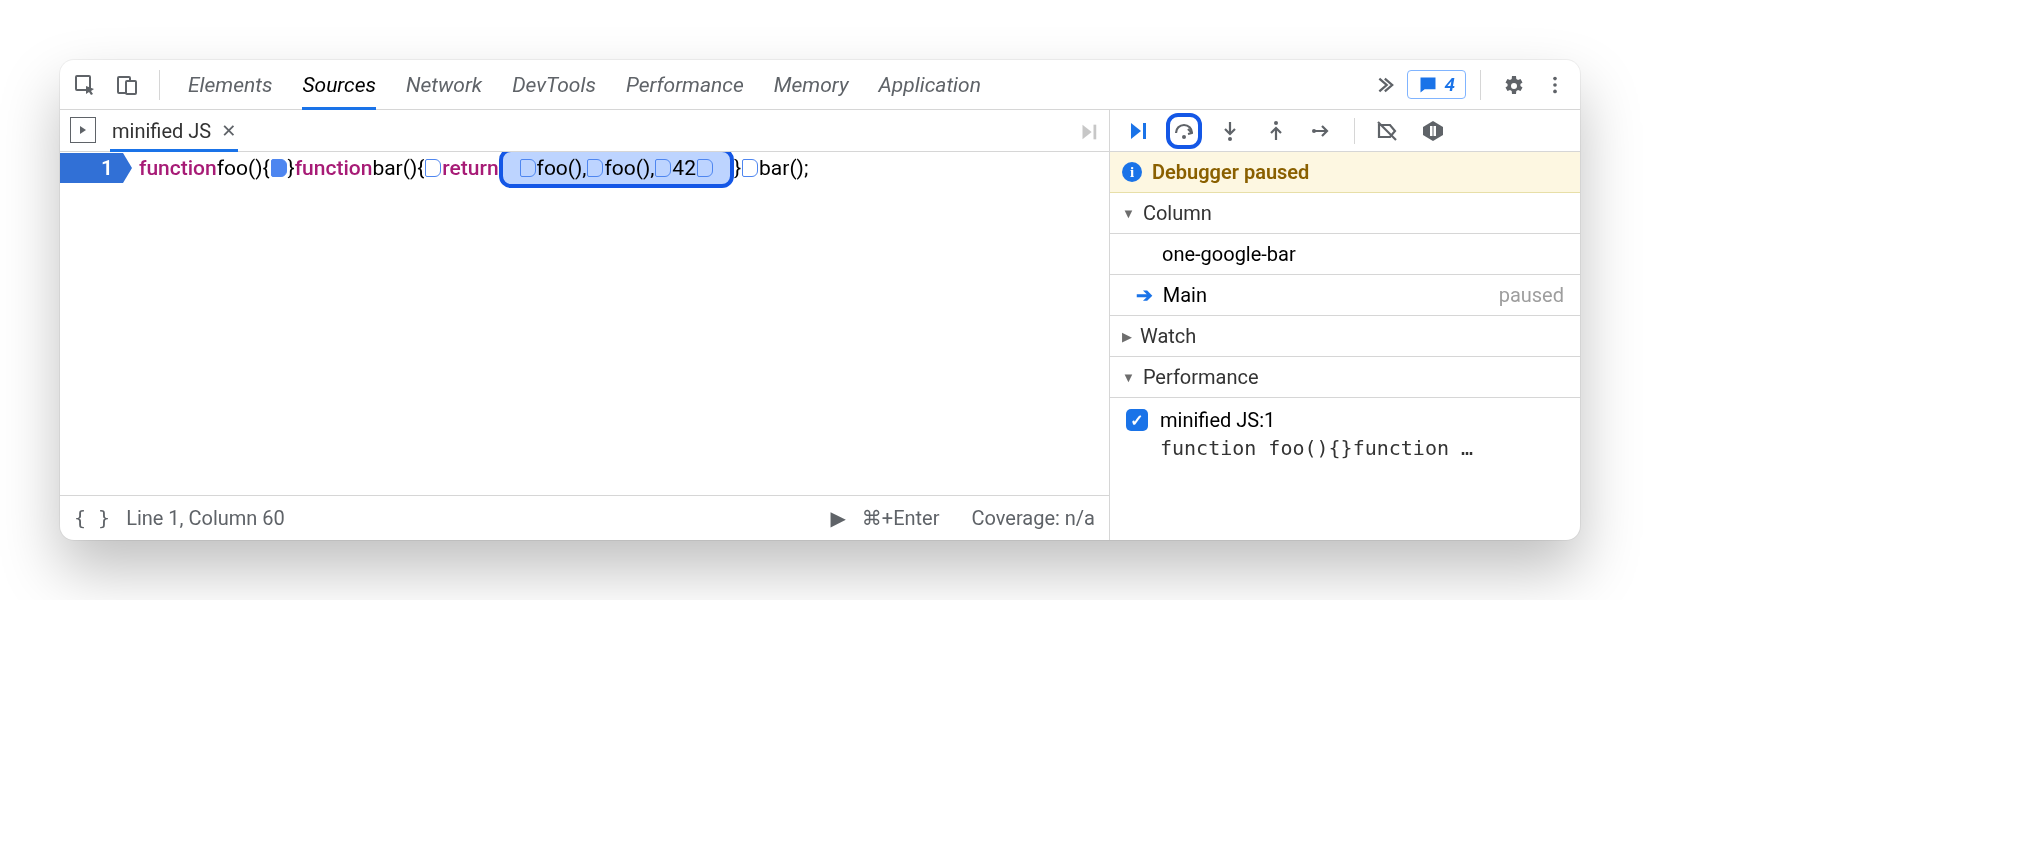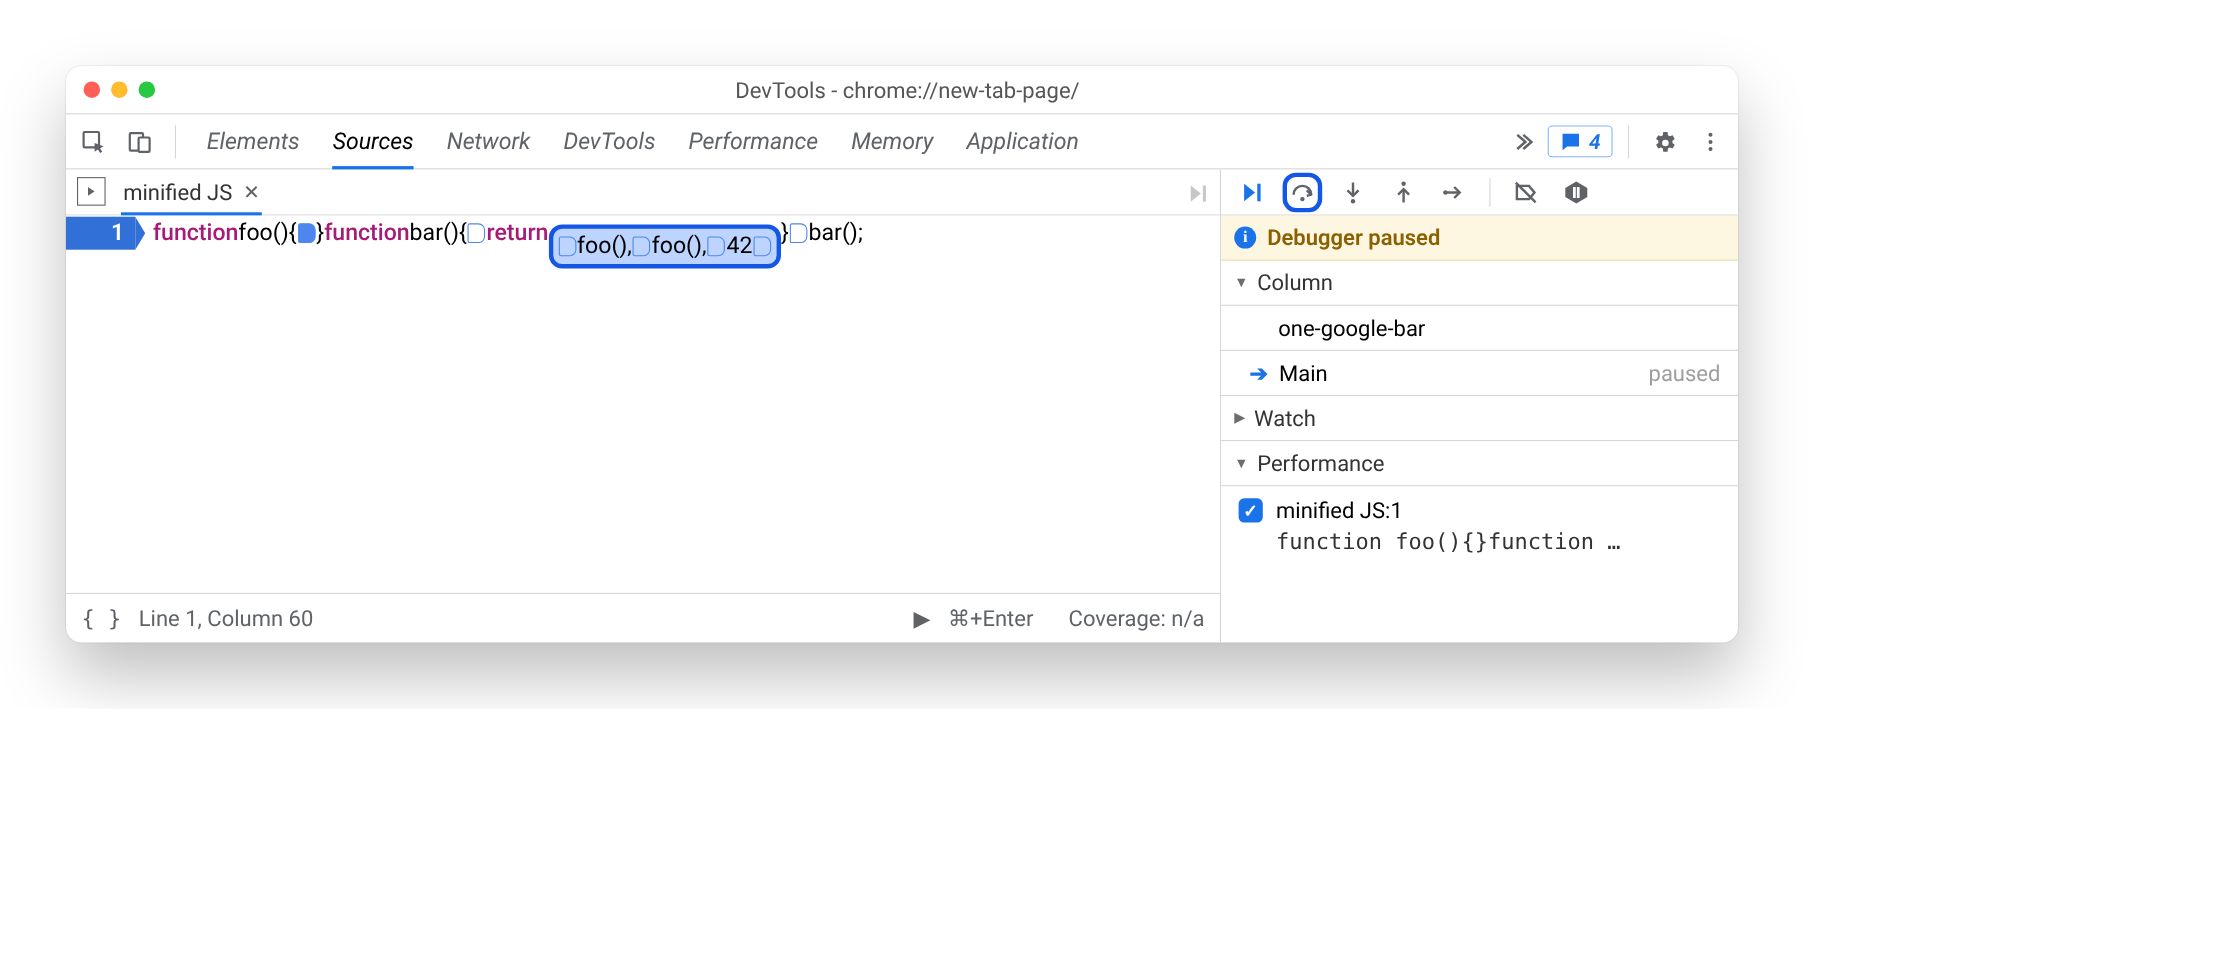--- a/index.html
+++ b/index.html
@@ -44,21 +44,21 @@
   .resume{margin-left:auto;margin-bottom:8px;color:#bbb;}
   
   .code{flex:1;font-family:Menlo,Consolas,monospace;font-size:21px;background:var(--codebg);position:relative;overflow:hidden;border-bottom:1px solid var(--border);}
   .coderow{display:flex;align-items:center;height:30px;margin-top:1px;}
   .gutter{width:63px;text-align:right;padding-right:10px;color:#fff;background:#3170d6;font-weight:600;position:relative;height:100%;display:flex;align-items:center;justify-content:flex-end;}
   .gutter::after{content:"";position:absolute;right:-9px;top:0;border-top:15px solid transparent;border-bottom:15px solid transparent;border-left:9px solid #3170d6;}
   .codeline{padding-left:16px;white-space:nowrap;display:flex;align-items:center;}
   .kw{color:var(--keyword);font-weight:500;}
   .marker{display:inline-block;width:16px;height:18px;border:1.8px solid #4e86f0;border-radius:2px 6px 6px 2px;position:relative;vertical-align:middle;margin:0 1px;}
   .marker.solid{background:#4e86f0;}
-  .hlbox{display:inline-flex;align-items:center;background:var(--selbg);border:4px solid var(--hlblue);border-radius:12px;padding:0 4px;height:40px;position:relative;top:12px;}
+  .hlbox{display:inline-flex;align-items:center;background:var(--selbg);border:4px solid var(--hlblue);border-radius:12px;padding:0 16px;height:40px;position:relative;top:0;}
   
   .foot{height:44px;display:flex;align-items:center;padding:0 14px;gap:16px;font-size:20px;color:var(--mutext);}
   .foot .spacer{flex:1}
   
   .right{width:470px;display:flex;flex-direction:column;font-size:20px;}
   .dbar{height:42px;display:flex;align-items:center;gap:10px;padding:0 10px;border-bottom:1px solid var(--border);}
   .dbtn{width:36px;height:36px;display:flex;align-items:center;justify-content:center;color:var(--mutext);cursor:pointer;border-radius:6px;}
   .dbtn svg{width:24px;height:24px;stroke:var(--mutext);stroke-width:2.2;fill:none;}
   .dbtn.acc svg{stroke:var(--blue);fill:var(--blue);}
   .ring{border:4px solid var(--hlblue);border-radius:12px;padding:0;}
@@ -73,29 +73,20 @@
   .bp .row{display:flex;align-items:center;gap:12px;}
   .chk{width:22px;height:22px;border-radius:5px;background:var(--blue);display:flex;align-items:center;justify-content:center;color:#fff;font-weight:700;font-size:16px;}
   .mono{font-family:Menlo,Consolas,monospace;color:#333;}
   svg{display:block;}
 </style>
 </head>
 <body>
 
 <div class="win">
 
-  <div class="tbar">
-    <div class="dots">
-      <div class="dot r"></div>
-      <div class="dot y"></div>
-      <div class="dot g"></div>
-    </div>
-    <div class="title">DevTools - chrome://new-tab-page/</div>
-    <div style="width:55px"></div>
-  </div>
 
   <div class="strip">
     <div class="ico">
       <svg viewBox="0 0 24 24" width="24" height="24" fill="none" stroke="#5f6368" stroke-width="2">
           <rect x="3" y="3" width="14" height="14" rx="1"></rect>
           <path d="M13 13l8 3-3 2 2 3-2 1-2-3-3 2z" fill="#5f6368" stroke="none"></path>
         </svg>
     </div>
     <div class="ico">
       <svg viewBox="0 0 24 24" width="24" height="24" fill="none" stroke="#5f6368" stroke-width="2">

